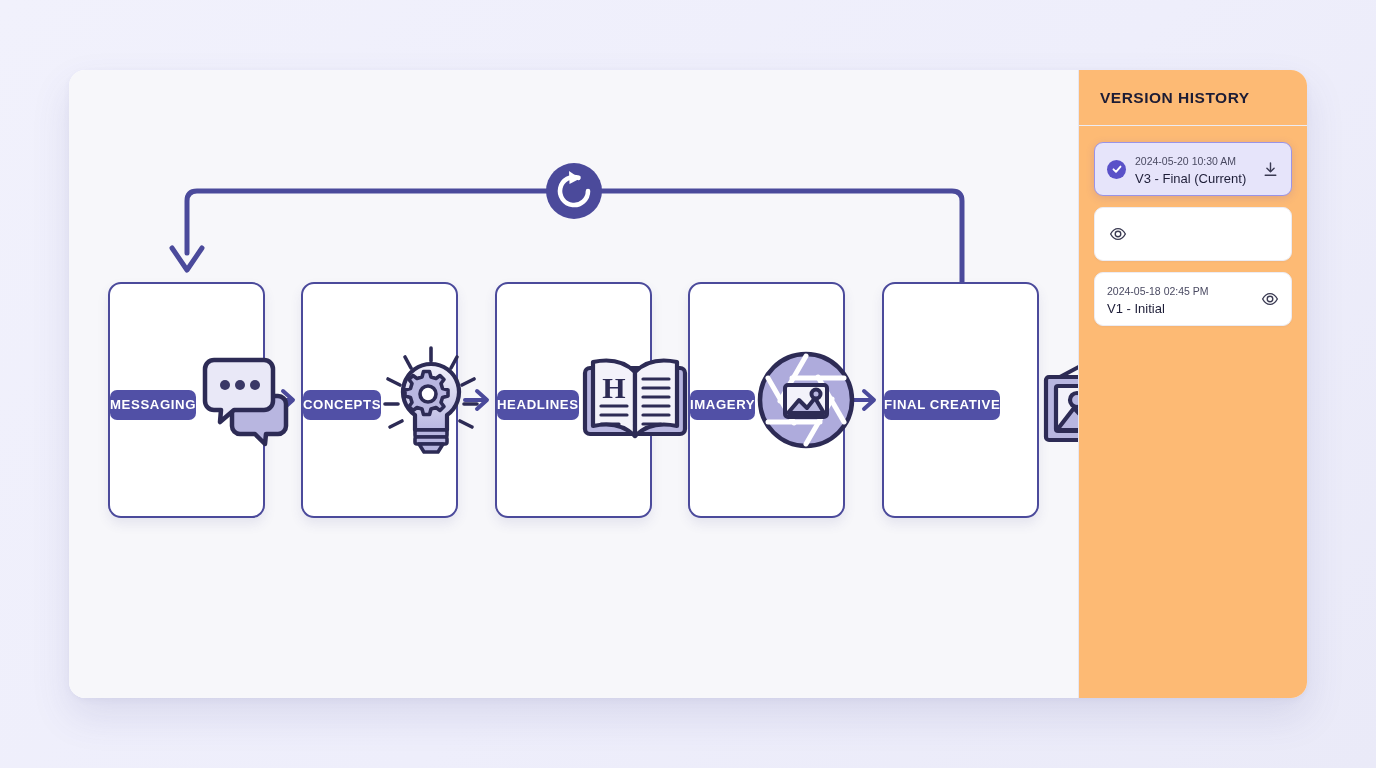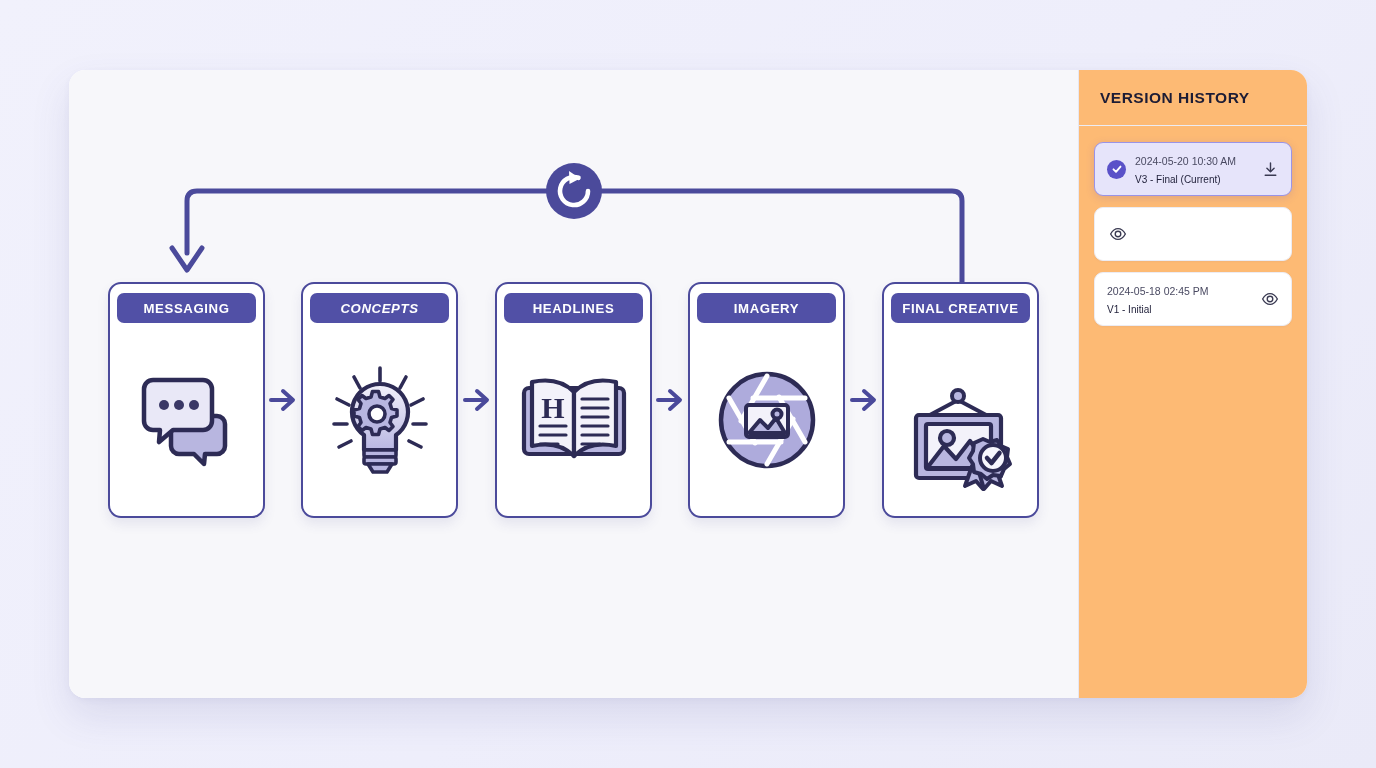--- a/index.html
+++ b/index.html
@@ -79,21 +79,21 @@
   }
   .check-badge svg { display: block; }
   .ver-text { flex: 1 1 auto; min-width: 0; }
   .ver-date {
     font-size: 10.5px;
     color: #4a4a62;
     line-height: 1.35;
     white-space: nowrap;
   }
   .ver-label {
-    font-size: 10px;
+    font-size: 13px;
     color: #1e1e38;
     line-height: 1.35;
     white-space: nowrap;
   }
   .ver-action {
     flex: 0 0 auto;
     width: 22px; height: 22px;
     display: flex; align-items: center; justify-content: center;
     color: #3a3a52;
     cursor: pointer;
@@ -108,21 +108,21 @@
   }
   .card {
     position: absolute;
     top: 212px;
     width: 157px; height: 236px;
     background: #ffffff;
     border: 2px solid #4b4a9b;
     border-radius: 13px;
     box-shadow: 0 6px 12px rgba(70,70,140,.10);
     display: flex;
-    flex-direction: column;
+    flex-direction: row;
     align-items: center;
   }
   .card-label {
     margin-top: 9px;
     width: 139px; height: 30px;
     background: #5150a6;
     border-radius: 7px;
     display: flex; align-items: center; justify-content: center;
     color: #ffffff;
     font-size: 13.2px;
@@ -131,21 +131,21 @@
     white-space: nowrap;
   }
   .card-icon {
     flex: 1 1 auto;
     display: flex; align-items: center; justify-content: center;
     width: 100%;
   }
   .card-icon svg { display: block; }
 
   .c1 { left: 39px; }
-  .c2 { left: 232px; font-style: italic; }
+  .c2 { left: 232px; }
   .c3 { left: 426px; }
   .c4 { left: 619px; }
   .c5 { left: 813px; gap: 36px; }
 </style>
 </head>
 <body>
 
 <div class="page">
   <div class="panel">
 

